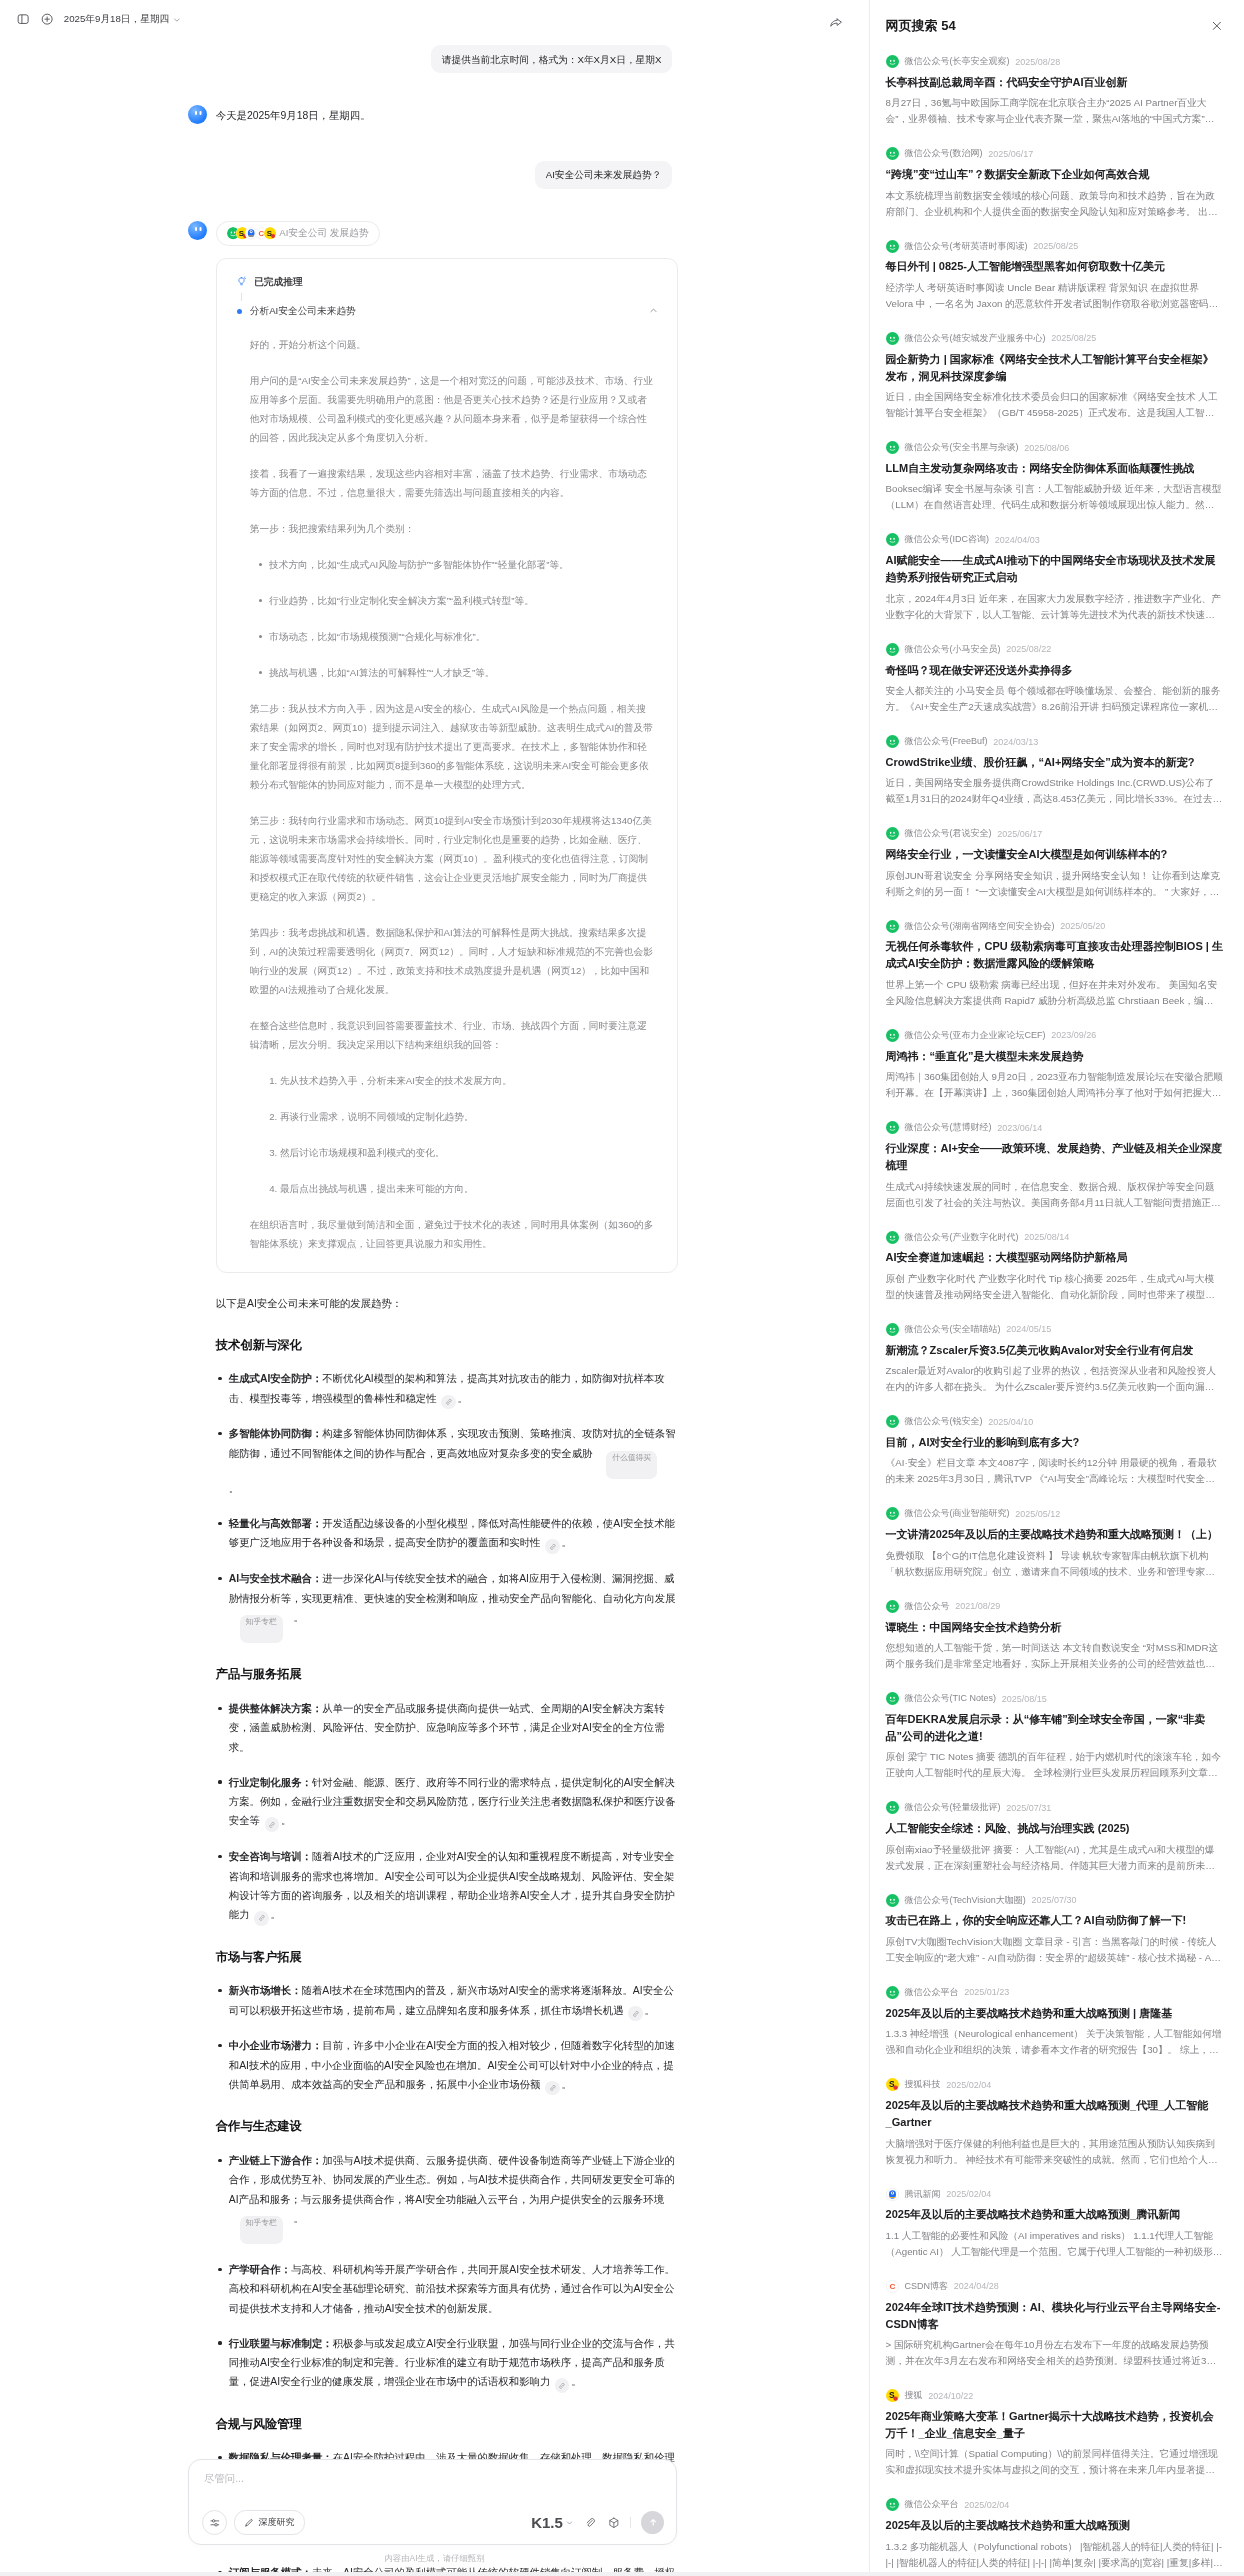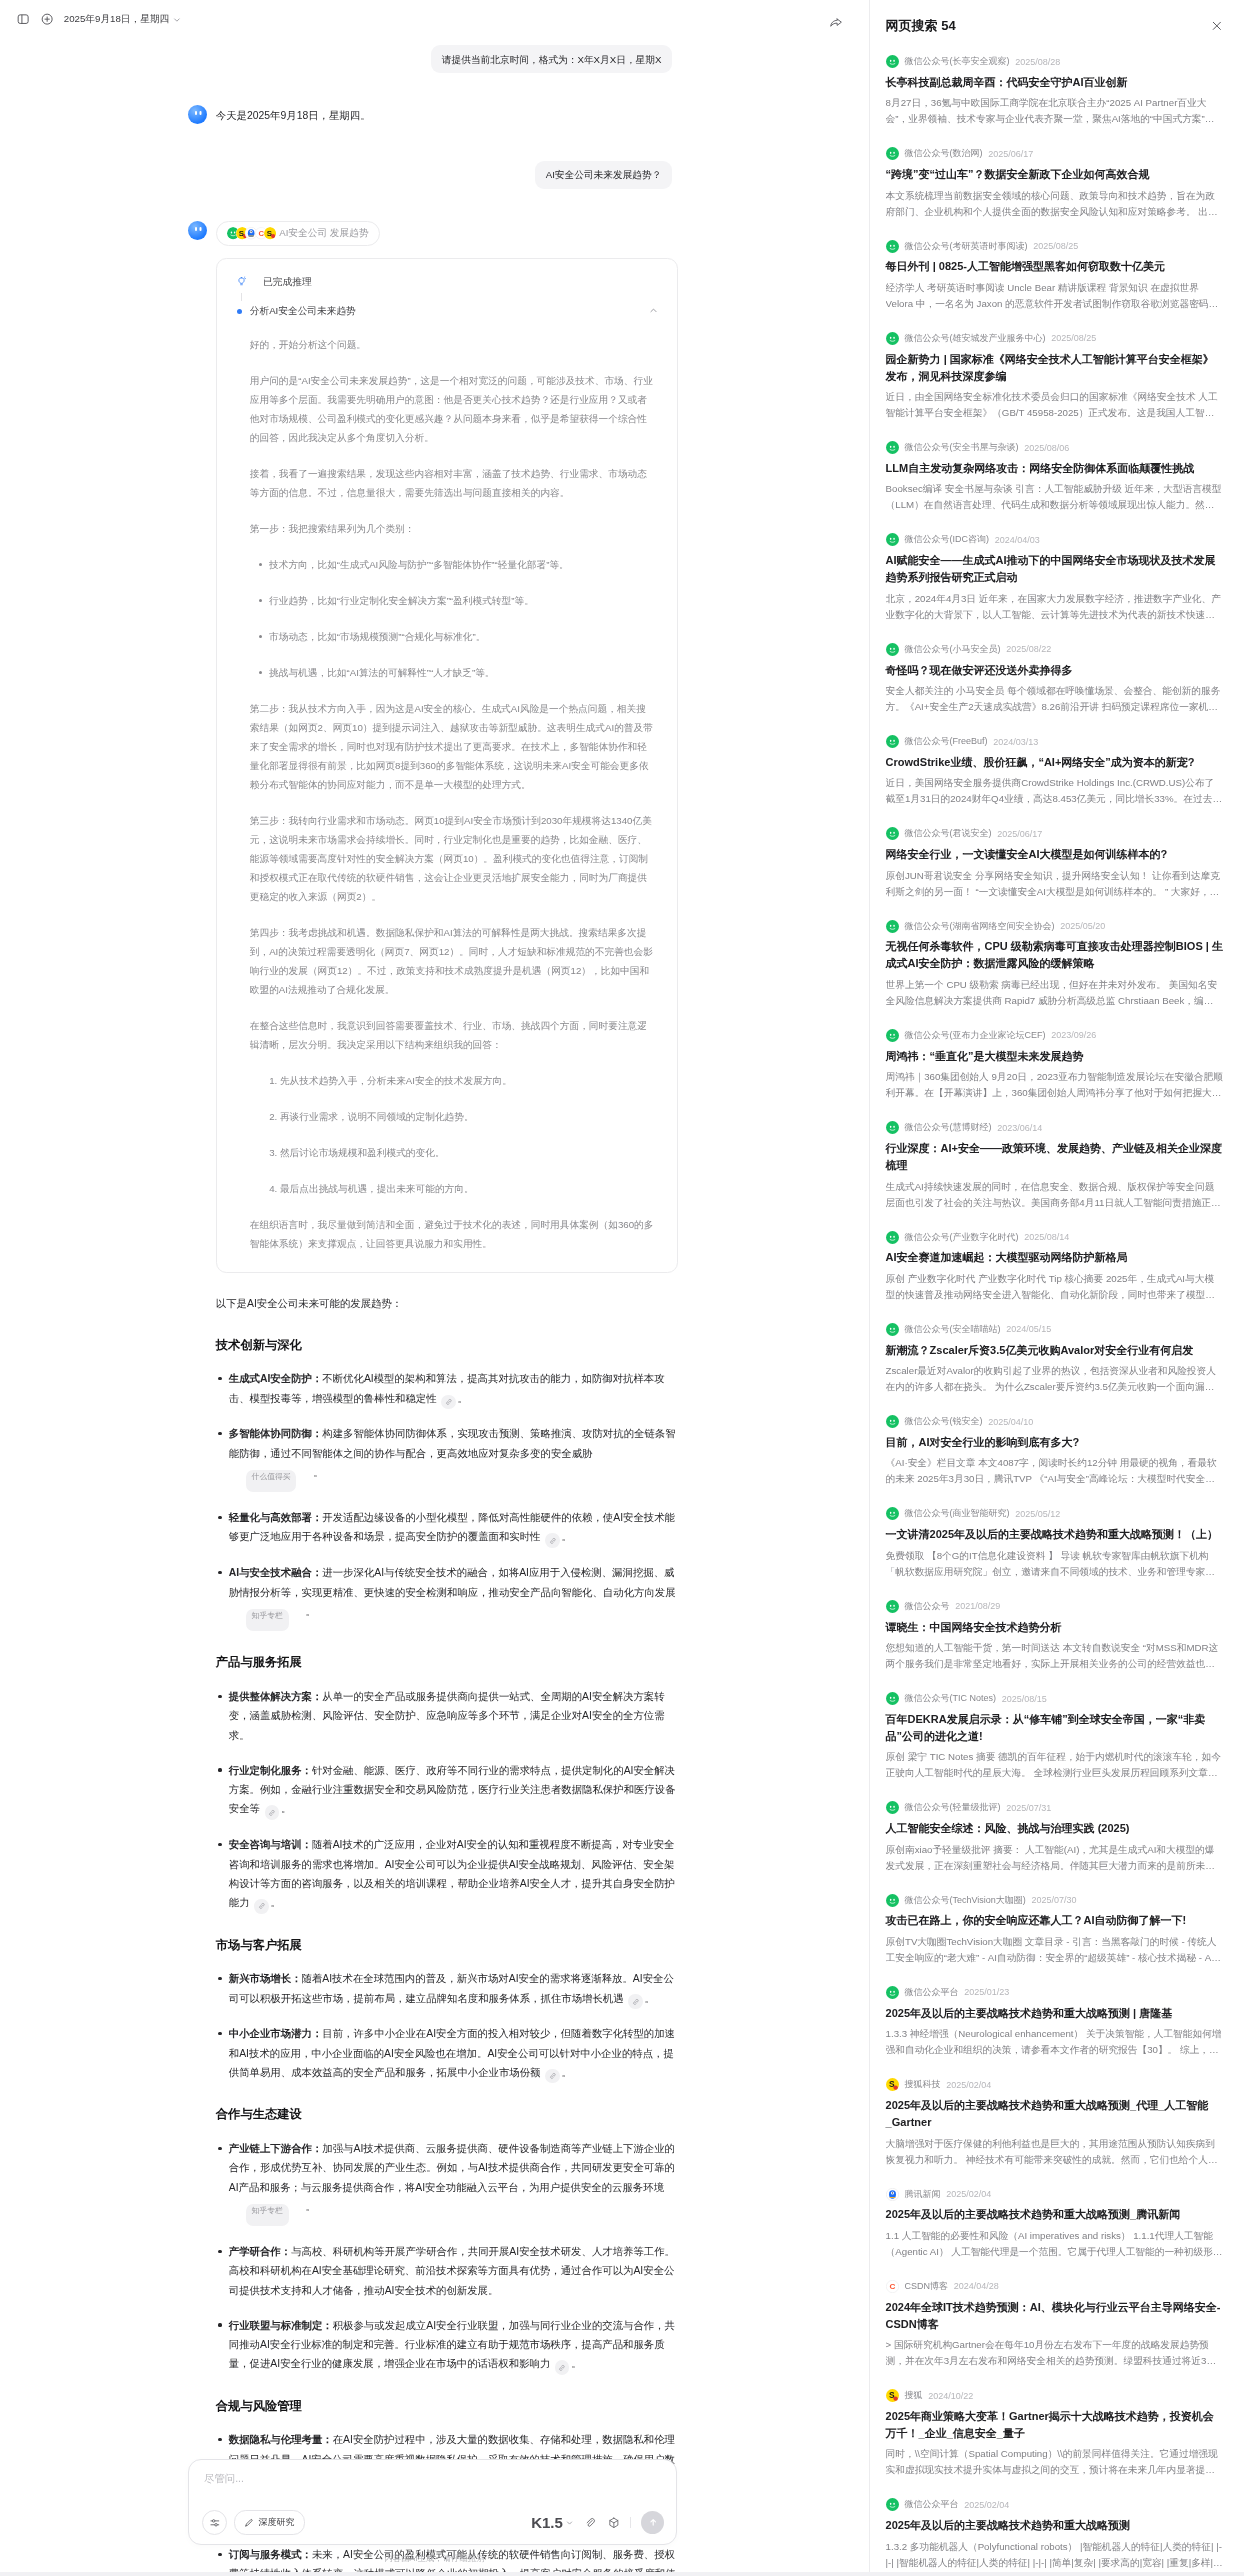--- a/index.html
+++ b/index.html
@@ -14,40 +14,40 @@
   .msg-user{align-self:flex-end;max-width:415px;background:#f4f4f6;border-radius:9px;padding:6.5px 10.4px;font-size:9.7px;line-height:15px;color:#27272a;margin-right:5.2px;}
   .row{display:flex;align-items:flex-start;gap:8.4px;}
   .avatar{width:19.4px;height:19.4px;border-radius:50%;flex:none;background:radial-gradient(circle at 35% 30%,#7db9ff,#1f7bff 70%);position:relative;}
   .avatar i{position:absolute;left:6.5px;top:5.8px;width:2.3px;height:4.5px;background:#fff;border-radius:1.3px;box-shadow:4.5px 0 0 #fff;}
   .assist-text{font-size:10.4px;line-height:19.4px;color:#27272a;padding-top:1.3px;}
   .chip{display:inline-flex;align-items:center;gap:6.5px;border:0.6px solid #ebebed;border-radius:14.3px;padding:5.2px 10.4px;font-size:9.7px;color:#9b9ba0;cursor:pointer;}
   .fvs{display:flex;align-items:center;}
   .fv{width:12.3px;height:12.3px;border-radius:50%;overflow:hidden;margin-right:-3.2px;background:#fff;flex:none;}
   .fv svg{width:12.3px;height:12.3px;display:block;}
   .panel{border:0.6px solid #ebebed;border-radius:10.4px;margin-top:11.7px;padding:17px 23px 19.4px 19.4px;box-sizing:border-box;width:462px;}
-  .p-status{display:flex;align-items:flex-start;gap:16px;font-size:9.7px;color:#404044;}
+  .p-status{display:flex;align-items:flex-start;gap:7px;font-size:9.7px;color:#404044;font-weight:bold;}
   .p-conn{width:0;height:8.4px;border-left:1px solid #e3e3e6;margin:3.9px 0 3.9px 5.2px;}
   .p-step{display:flex;align-items:center;gap:7.8px;position:relative;font-size:9.7px;color:#404044;font-weight:500;}
   .p-dot{width:5.2px;height:5.2px;border-radius:50%;background:#2f7bf6;flex:none;margin-left:0.6px;}
   .p-chevron{position:absolute;right:-3.9px;top:1.3px;width:9px;height:9px;cursor:pointer;}
   .rwrap{margin-left:13.6px;}
   .rblock{font-size:9.7px;line-height:19px;color:#87878b;margin-top:17px;}
   .rb-bullet{display:flex;gap:7.1px;margin-left:9px;}
   .rb-bullet .rdot{width:3.2px;height:3.2px;border-radius:50%;background:#87878b;flex:none;margin-top:7.8px;}
   .rb-num{margin-left:19.4px;}
   .answer-area{margin-left:28px;width:462px;}
   .a-intro{font-size:10.4px;line-height:19.4px;margin-top:21px;color:#27272a;}
   .answer-area h3{font-size:12.3px;font-weight:700;color:#141416;margin:23px 0 2.6px 0;}
   ul.alist{list-style:none;margin:0;padding:0;}
   ul.alist li{position:relative;padding-left:13px;margin-top:15.6px;font-size:10.4px;line-height:19.4px;color:#27272a;}
   ul.alist li::before{content:"";position:absolute;left:2.6px;top:7.8px;width:3.2px;height:3.2px;border-radius:50%;background:#27272a;}
   ul.alist b{font-weight:700;}
   .cite-link{display:inline-flex;align-items:center;justify-content:center;width:14.3px;height:14.3px;border-radius:50%;background:#f1f1f3;vertical-align:-3.9px;margin:0 1.9px;cursor:pointer;}
   .cite-link svg{width:7.8px;height:7.8px;}
-  .cite-label{display:inline-block;height:22px;line-height:14.3px;padding:0 5.8px;border-radius:7.1px;background:#f1f1f3;color:#98989d;font-size:7.8px;vertical-align:-3.2px;margin:0 17px;cursor:pointer;white-space:nowrap;}
+  .cite-label{display:inline-block;height:28px;line-height:14.3px;padding:0 5.8px;border-radius:7.1px;background:#f1f1f3;color:#98989d;font-size:7.8px;vertical-align:-3.2px;margin:0 11px;cursor:pointer;white-space:nowrap;}
   .composer{position:absolute;left:188px;bottom:31px;width:489px;height:86px;border:0.6px solid #e4e4e8;border-radius:13px;background:#fff;box-sizing:border-box;padding:10.4px 11.7px 9px 13px;display:flex;flex-direction:column;justify-content:space-between;box-shadow:0 1.3px 6.5px rgba(0,0,0,0.02);}
   .composer textarea{border:none;outline:none;resize:none;font-family:inherit;font-size:10.4px;color:#27272a;width:100%;height:28.5px;}
   .composer textarea::placeholder{color:#b9b9be;}
   .c-row{display:flex;justify-content:space-between;gap:40px;}
   .c-left{display:flex;align-items:center;gap:6.5px;}
   .c-circle{width:23px;height:23px;border:0.6px solid #e4e4e8;border-radius:50%;display:flex;align-items:center;justify-content:center;cursor:pointer;}
   .c-pill{height:23px;border:0.6px solid #e4e4e8;border-radius:11.7px;display:flex;align-items:center;gap:4.5px;padding:0 9.7px;font-size:9px;color:#3c3c40;cursor:pointer;}
   .c-right{display:flex;align-items:center;gap:10.4px;}
   .c-model{display:flex;align-items:center;gap:3.2px;font-size:15px;color:#4b4b50;cursor:pointer;font-weight:bold;}
   .c-ic{width:13px;height:13px;display:flex;align-items:center;justify-content:center;cursor:pointer;}

